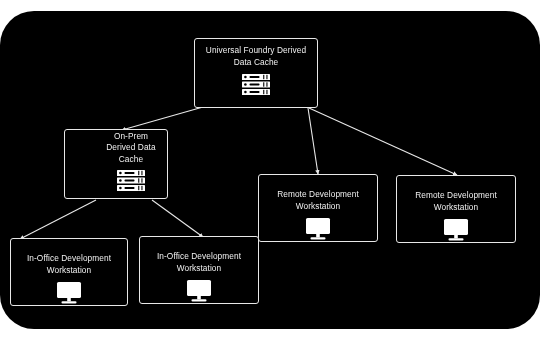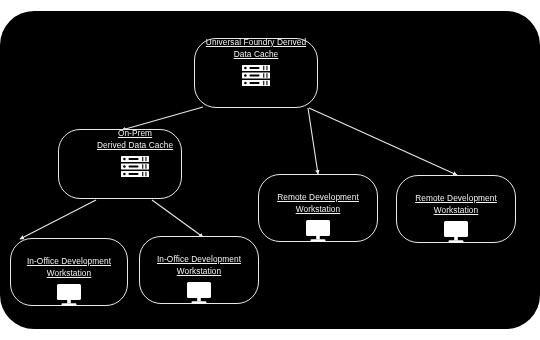--- a/index.html
+++ b/index.html
@@ -31,48 +31,48 @@
     top: 0;
     width: 540px;
     height: 318px;
     pointer-events: none;
   }
 
   .node {
     position: absolute;
     box-sizing: border-box;
     border: 1.1px solid #e8e8e8;
-    border-radius: 22px;
+    border-radius: 3px;
     background: #000000;
     display: flex;
     flex-direction: column;
     align-items: center;
+    justify-content: center;
     color: #f2f2f2;
     text-align: center;
-    text-decoration: underline;
   }
 
   .node-label {
     font-size: 8.3px;
     line-height: 11.6px;
     letter-spacing: 0.01em;
     color: #f0f0f0;
     white-space: pre-line;
     padding: 0 6px;
     margin-top: 17px;
   }
 
   .node-icon {
     margin-top: 5px;
     display: block;
   }
 
   
   #node-universal-foundry { left: 194px; top: 27px;  width: 124px; height: 70px; }
-  #node-onprem            { left: 58px;  top: 118px; width: 124px; height: 70px; padding-left: 30px; }
+  #node-onprem            { left: 64px;  top: 118px; width: 104px; height: 70px; padding-left: 30px; }
   #node-remote-1          { left: 258px; top: 163px; width: 120px; height: 68px; }
   #node-remote-2          { left: 396px; top: 164px; width: 120px; height: 68px; }
   #node-inoffice-1        { left: 10px;  top: 227px; width: 118px; height: 68px; }
   #node-inoffice-2        { left: 139px; top: 225px; width: 120px; height: 68px; }
 
   #node-universal-foundry .node-label,
   #node-onprem .node-label { margin-top: -2px; }
 </style>
 </head>
 <body>

